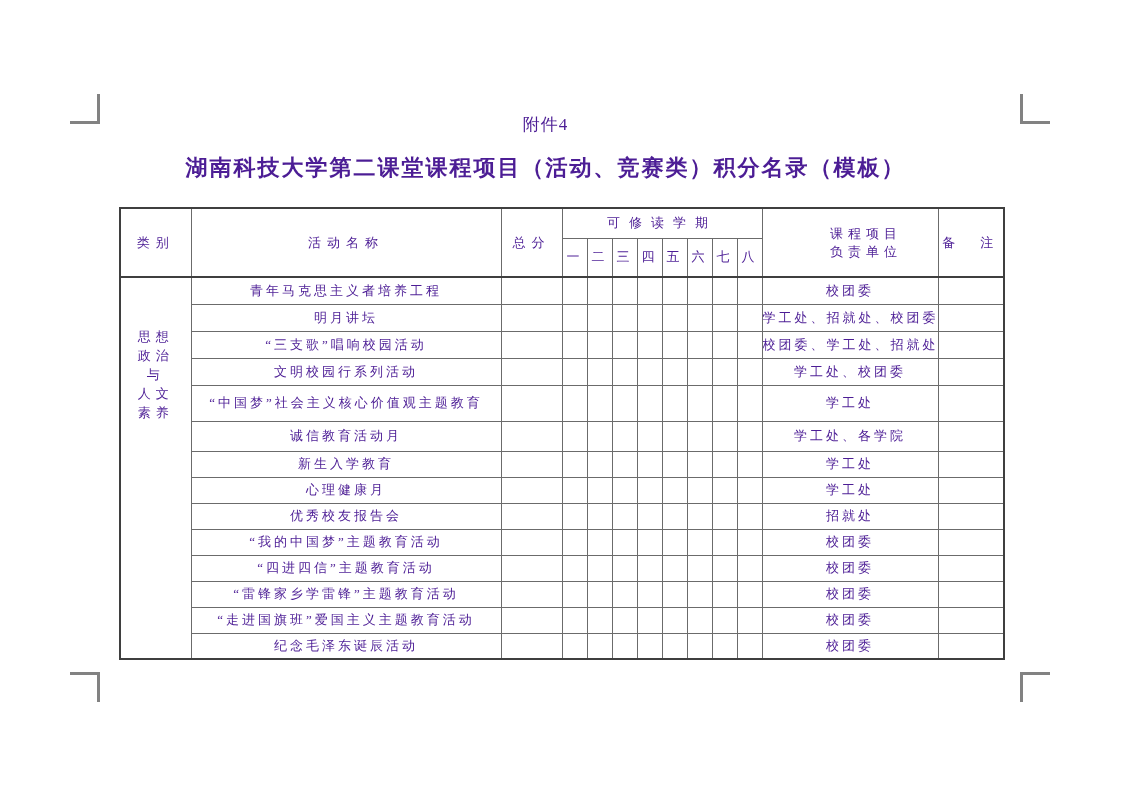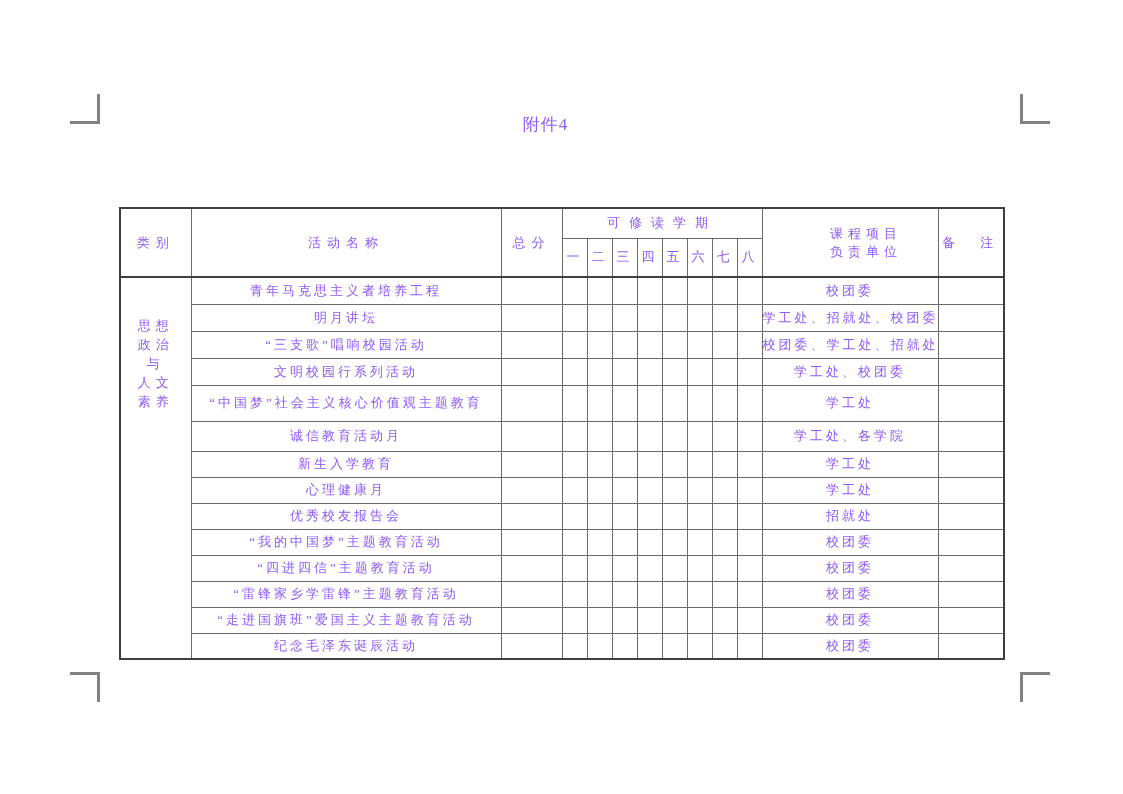--- a/index.html
+++ b/index.html
@@ -3,21 +3,21 @@
 <meta charset="utf-8">
 <style>
   html, body { margin: 0; padding: 0; background: #ffffff; }
   .page {
     position: relative;
     width: 1091px;
     height: 794px;
     background: #ffffff;
     overflow: hidden;
     font-family: "Liberation Serif", "DejaVu Serif", serif;
-    color: #8b5cf6;
+    color: #4c1d95;
     text-decoration: underline;
   }
   
   .mark { position: absolute; width: 27px; height: 27px; }
   .mark.tl { left: 70px;  top: 94px;  border-right: 3px solid #828282; border-bottom: 3px solid #828282; }
   .mark.tr { left: 1020px; top: 94px;  border-left: 3px solid #828282;  border-bottom: 3px solid #828282; }
   .mark.bl { left: 70px;  top: 672px; border-right: 3px solid #828282; border-top: 3px solid #828282; }
   .mark.br { left: 1020px; top: 672px; border-left: 3px solid #828282;  border-top: 3px solid #828282; }
 
   .attach {
@@ -50,37 +50,38 @@
   th.hdr { letter-spacing: 6px; text-align: center; }
   th.sem-group { letter-spacing: 9px; }
   th.unit-h div { line-height: 18px; letter-spacing: 5px; padding-left: 32px; }
 
   tbody tr { height: 27px; }
   tbody tr:nth-child(5) { height: 36px; }
   tbody tr:nth-child(6) { height: 30px; }
   tbody tr:nth-child(n+7) { height: 26px; }
 
   td.cat {
-    vertical-align: top; padding-top: 38px;
+    vertical-align: top; padding-top: 49px;
     letter-spacing: 5px; line-height: 19px;
     white-space: normal;
   }
   td.act { letter-spacing: 3px; }
   td.unit { letter-spacing: 3px; }
 </style>
 </head>
 <body>
 
 <div class="page">
   <div class="mark tl"></div>
   <div class="mark tr"></div>
   <div class="mark bl"></div>
   <div class="mark br"></div>
 
   <div class="attach">附件4</div>
+  <h1 class="title">湖南科技大学第二课堂课程项目（活动、竞赛类）积分名录（模板）</h1>
 
   <table class="tbl">
     <colgroup>
       <col style="width:71px">
         <col style="width:310px">
         <col style="width:61px">
       <col style="width:25px">
         <col style="width:25px">
         <col style="width:25px">
         <col style="width:25px">

